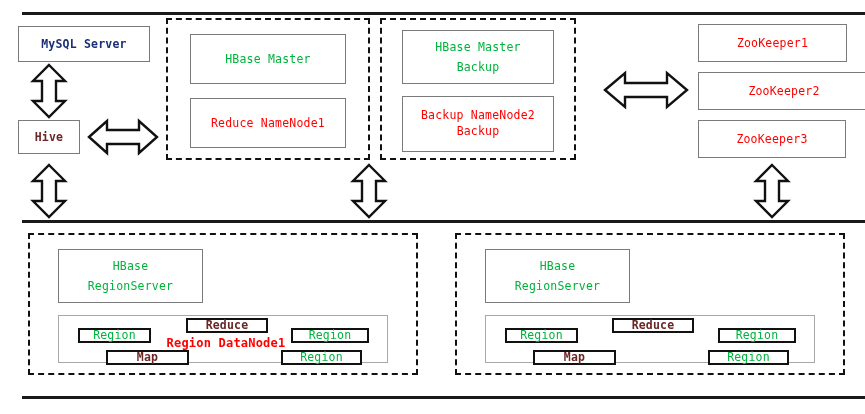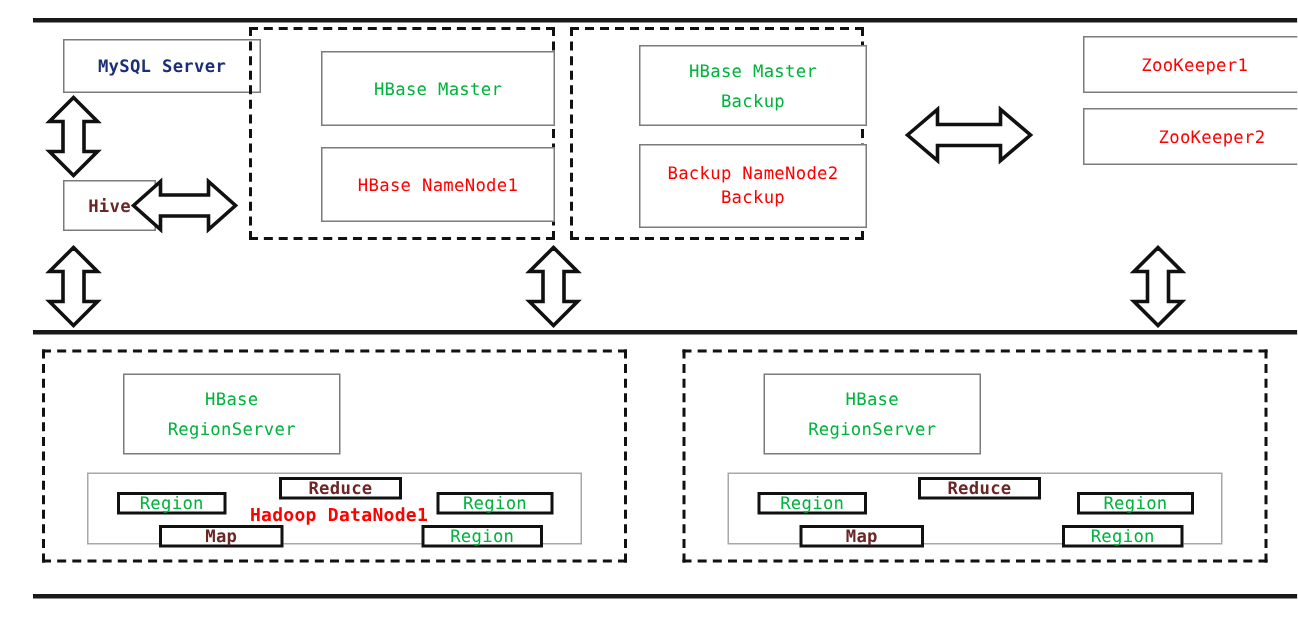--- a/index.html
+++ b/index.html
@@ -31,21 +31,20 @@
     background: #ffffff;
     display: flex;
     flex-direction: column;
     align-items: center;
     justify-content: center;
     text-align: center;
     line-height: 1.75;
     font-size: 11.5px;
     letter-spacing: 0.2px;
     white-space: pre;
-    margin-left: 24px;
   }
   .node .ln { display: block; }
 
   
   .dashgroup {
     border: 2.5px dashed #111111;
     background: transparent;
   }
 
   
@@ -126,21 +125,21 @@
     </svg>
   </div>
 
   <div class="abs dashgroup" style="left:166px; top:18px; width:204px; height:142px;"></div>
 
   <div class="abs node" style="left:190px; top:34px; width:156px; height:50px;">
     <span class="ln c-green">HBase Master</span>
   </div>
 
   <div class="abs node" style="left:190px; top:98px; width:156px; height:50px;">
-    <span class="ln c-red">HBase NameNode1</span>
+    <span class="ln c-red">Reduce NameNode1</span>
   </div>
 
   <div class="abs arrow" style="left:350px; top:164px; width:38px; height:54px;">
     <svg viewBox="0 0 38 54" preserveAspectRatio="none">
       <polygon points="19,1 35,17 26,17 26,37 35,37 19,53 3,37 12,37 12,17 3,17" fill="#ffffff" stroke="#111111" stroke-width="2.4" stroke-linejoin="miter"></polygon>
     </svg>
   </div>
 
   <div class="abs dashgroup" style="left:380px; top:18px; width:196px; height:142px;"></div>
 
@@ -161,20 +160,23 @@
   </div>
 
   <div class="abs node" style="left:698px; top:24px; width:149px; height:38px;">
     <span class="ln c-red">ZooKeeper1</span>
   </div>
 
   <div class="abs node" style="left:698px; top:72px; width:172px; height:38px;">
     <span class="ln c-red">ZooKeeper2</span>
   </div>
 
+  <div class="abs node" style="left:698px; top:120px; width:148px; height:38px;">
+    <span class="ln c-red">ZooKeeper3</span>
+  </div>
 
   <div class="abs arrow" style="left:753px; top:164px; width:38px; height:54px;">
     <svg viewBox="0 0 38 54" preserveAspectRatio="none">
       <polygon points="19,1 35,17 26,17 26,37 35,37 19,53 3,37 12,37 12,17 3,17" fill="#ffffff" stroke="#111111" stroke-width="2.4" stroke-linejoin="miter"></polygon>
     </svg>
   </div>
 
   <div class="abs dashgroup" style="left:28px; top:233px; width:390px; height:142px;"></div>
 
   <div class="abs node" style="left:58px; top:249px; width:145px; height:54px;">
@@ -189,21 +191,21 @@
   </div>
 
   <div class="abs chip" style="left:78px; top:328px; width:73px; height:15px;">
     <span class="c-green">Region</span>
   </div>
 
   <div class="abs chip" style="left:291px; top:328px; width:78px; height:15px;">
     <span class="c-green">Region</span>
   </div>
 
-  <div class="abs datanode-caption c-red" style="left:164px; top:335px; width:124px; height:16px;">Hadoop DataNode1</div>
+  <div class="abs datanode-caption c-red" style="left:164px; top:335px; width:124px; height:16px;">Region DataNode1</div>
 
   <div class="abs chip" style="left:106px; top:350px; width:83px; height:15px;">
     <span class="c-maroon">Map</span>
   </div>
 
   <div class="abs chip" style="left:281px; top:350px; width:81px; height:15px;">
     <span class="c-green">Region</span>
   </div>
 
   <div class="abs dashgroup" style="left:455px; top:233px; width:390px; height:142px;"></div>

